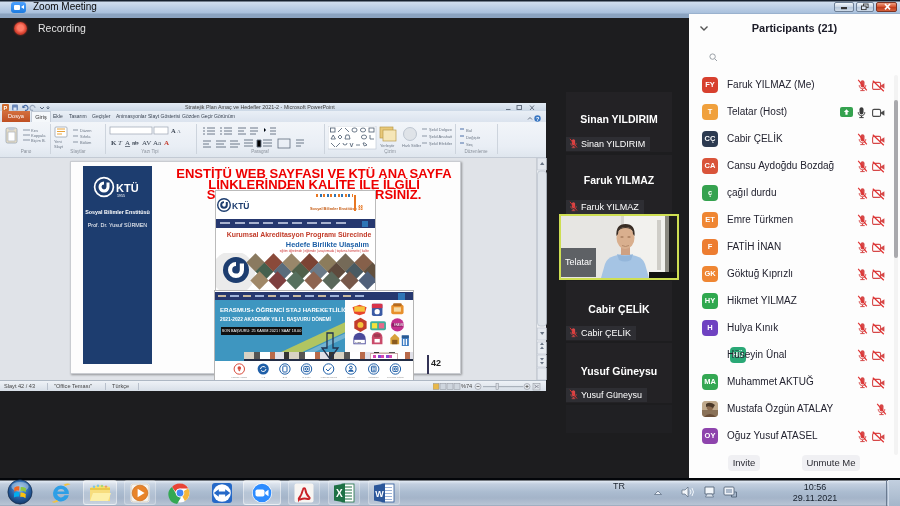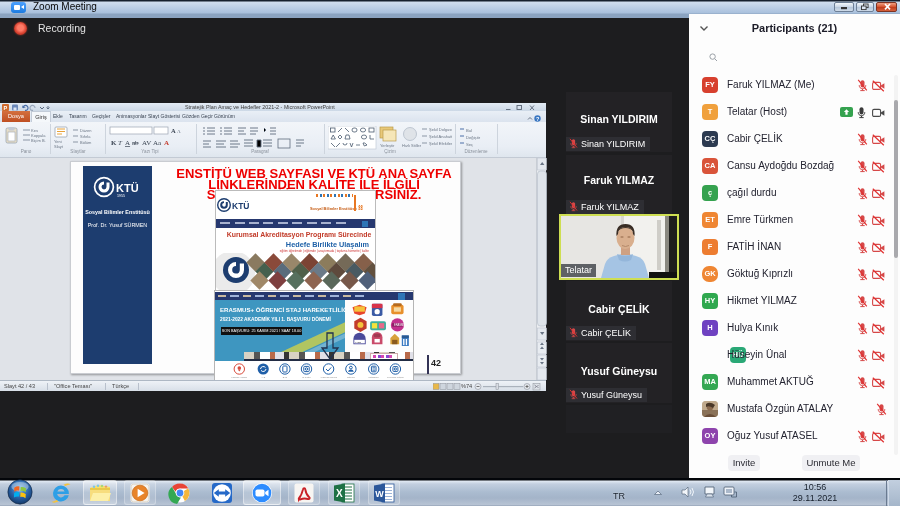--- a/index.html
+++ b/index.html
@@ -521,21 +521,21 @@
       <path d="M56 38q8 4 16 0l-2 6q-6 3-12 0z" fill="#94b6da"></path>
       <rect x="60" y="30" width="9" height="9" fill="#cfa183"></rect>
       <ellipse cx="64.5" cy="22" rx="9" ry="11" fill="#d9af8e"></ellipse>
       <path d="M55.5 20q-1-12 9-12q10 0 9 12l-1.5-2q0-7-7.5-7q-7.5 0-7.5 7z" fill="#382c24"></path>
       <path d="M55.5 20q0-9 9-9q9 0 9 9l-1-4q-2.5-4-8-4q-5.5 0-8 4z" fill="#42342a"></path>
       <ellipse cx="61" cy="21" rx="1.7" ry="0.9" fill="#b08566"></ellipse>
       <ellipse cx="68" cy="21" rx="1.7" ry="0.9" fill="#b08566"></ellipse>
       <path d="M61 29.5q3.5 2 7 0" stroke="#b08566" stroke-width="0.9" fill="none"></path>
       <rect x="88" y="56" width="28" height="6" fill="#111"></rect>
     </svg>
-    <div class="abs" style="left:2px;bottom:3px;height:13px;background:rgba(75,79,83,.88);color:#fff;font-size:9px;line-height:13px;padding:0 4px;">Telatar</div>
+    <div class="abs" style="left:2px;bottom:3px;height:13px;background:rgba(75,79,83,.88);color:#fff;font-size:9px;line-height:13px;padding:8px 4px;">Telatar</div>
   </div>
   <div class="vtile" style="top:281px;">
     <div class="vname" style="top:22px;">Cabir ÇELİK</div>
     <div class="vlabel"><svg style="vertical-align:-2px;margin-right:3px;" width="9" height="11" viewBox="0 0 11 13">
           <use href="#micoff"></use>
         </svg>Cabir ÇELİK</div>
   </div>
   <div class="vtile" style="top:343px;">
     <div class="vname" style="top:22px;">Yusuf Güneysu</div>
     <div class="vlabel"><svg style="vertical-align:-2px;margin-right:3px;" width="9" height="11" viewBox="0 0 11 13">
@@ -621,21 +621,21 @@
           <div class="pav" style="background:#ed7d31;">F</div>
           <div class="pname">FATİH İNAN</div>
           <svg class="abs" style="right:32px;top:7px;" width="11" height="13" viewBox="0 0 11 13">
             <use href="#micoff"></use>
           </svg>
           <svg class="abs" style="right:15px;top:8px;" width="13" height="12" viewBox="0 0 13 12">
             <use href="#camoff"></use>
           </svg>
         </div>
       <div class="prow" style="top:247px;">
-          <div class="pav" style="background:#ef8633;border-radius:7px;">GK</div>
+          <div class="pav" style="background:#ef8633;">GK</div>
           <div class="pname">Göktuğ Kıprızlı</div>
           <svg class="abs" style="right:32px;top:7px;" width="11" height="13" viewBox="0 0 11 13">
             <use href="#micoff"></use>
           </svg>
           <svg class="abs" style="right:15px;top:8px;" width="13" height="12" viewBox="0 0 13 12">
             <use href="#camoff"></use>
           </svg>
         </div>
       <div class="prow" style="top:274px;">
           <div class="pav" style="background:#2fa84f;">HY</div>
@@ -790,21 +790,21 @@
     </svg>
 
     <div class="tboxf" style="left:368px;width:32px;"></div>
     <svg class="abs tico" style="left:372px;" viewBox="0 0 24 24">
       <rect x="10" y="3" width="12" height="18" fill="#fff" stroke="#2b579a" stroke-width="0.8"></rect>
       <path d="M12 6.5h8M12 9.5h8M12 12.5h8M12 15.5h8M12 18.5h8" stroke="#9ab3d8" stroke-width="1"></path>
       <path d="M2 4.5l11-2v19l-11-2z" fill="#2b579a"></path>
       <text x="3.2" y="15.5" font-size="9" fill="#fff" font-family="Liberation Sans" font-weight="bold">W</text>
     </svg>
 
-    <div class="abs" style="left:613px;top:13px;font-size:9px;color:#17202c;text-shadow:0 0 2px rgba(255,255,255,.6);">TR</div>
+    <div class="abs" style="left:613px;top:3px;font-size:9px;color:#17202c;text-shadow:0 0 2px rgba(255,255,255,.6);">TR</div>
     <svg class="abs" style="left:653px;top:11px;" width="10" height="7" viewBox="0 0 10 7">
         <path d="M1.5 5.5L5 2l3.5 3.5z" fill="#e8eef6" stroke="#5a6a80" stroke-width="0.7"></path>
       </svg>
     <svg class="abs" style="left:681px;top:8px;" width="14" height="12" viewBox="0 0 14 12">
       <path d="M1 4h3l3-3v10l-3-3H1z" fill="#f2f6fa" stroke="#4a5a70" stroke-width="0.6"></path>
       <path d="M9 3.5q2 2.5 0 5M11 2q3 4 0 8" fill="none" stroke="#f2f6fa" stroke-width="1"></path>
     </svg>
     <svg class="abs" style="left:703px;top:8px;" width="13" height="12" viewBox="0 0 13 12">
       <path d="M2 1h9v7H2z" fill="#f2f6fa" stroke="#4a5a70" stroke-width="0.8"></path>
       <path d="M4 8l-1.5 3h8L9 8z" fill="#dce4ee" stroke="#4a5a70" stroke-width="0.6"></path>

